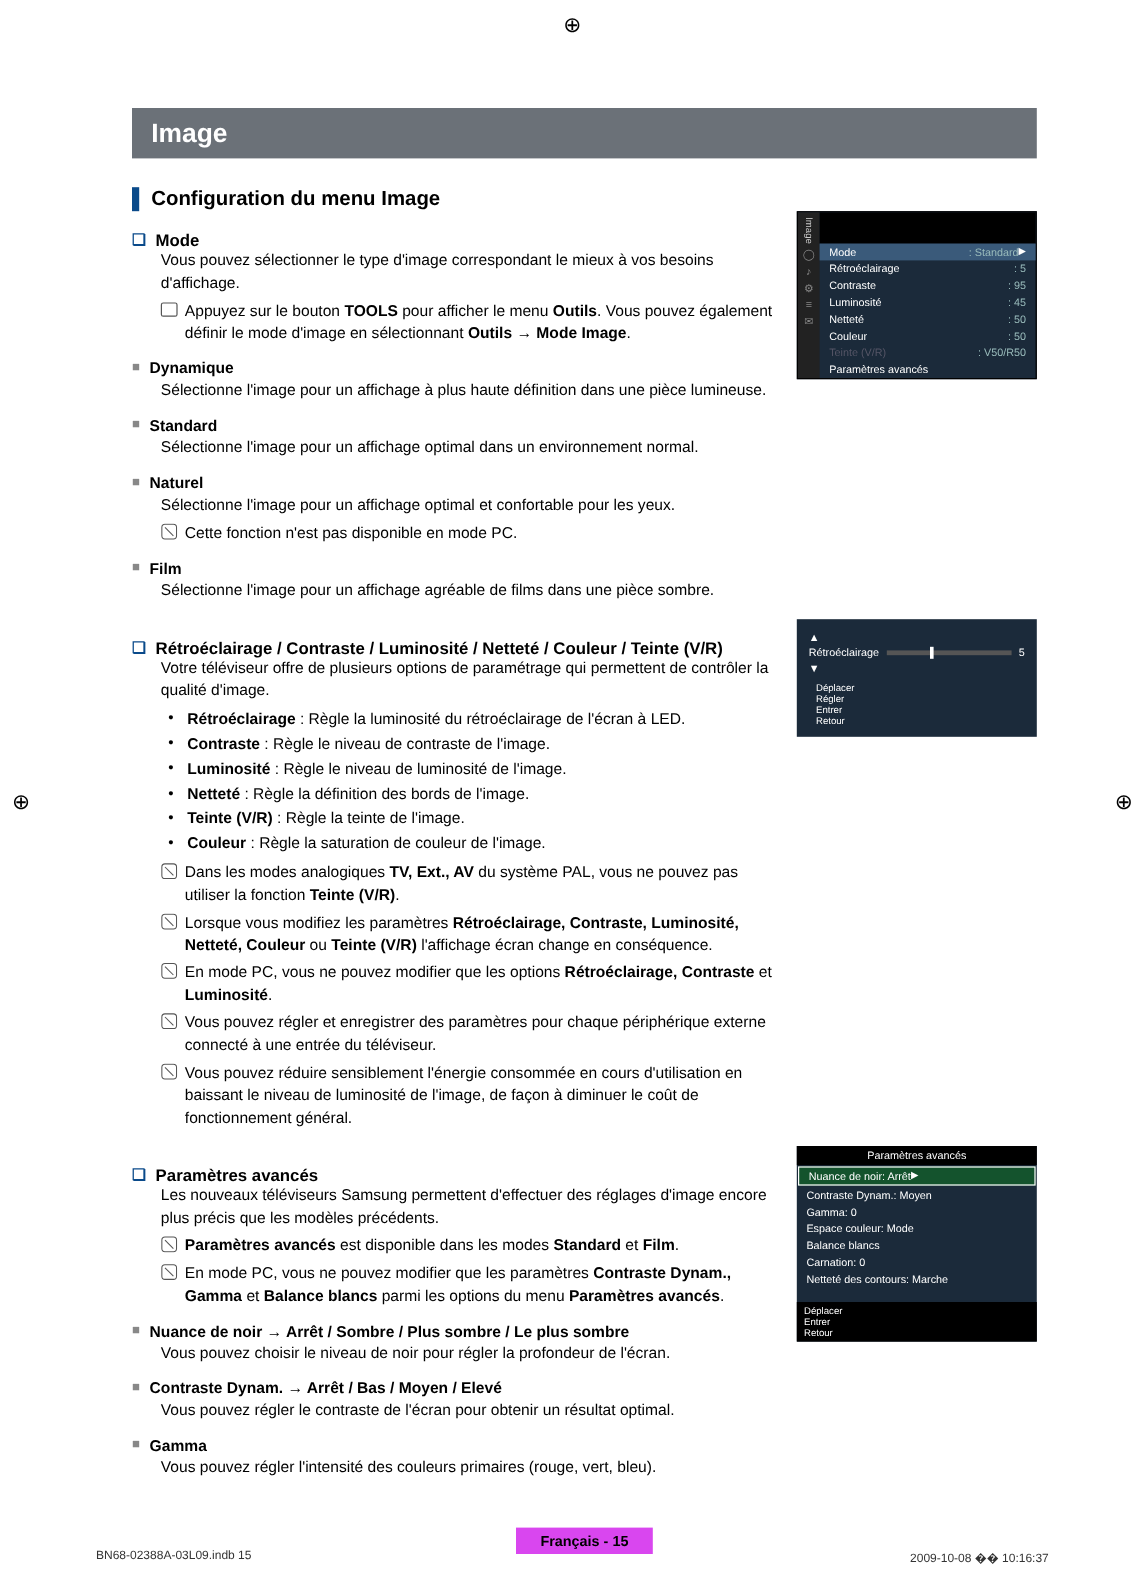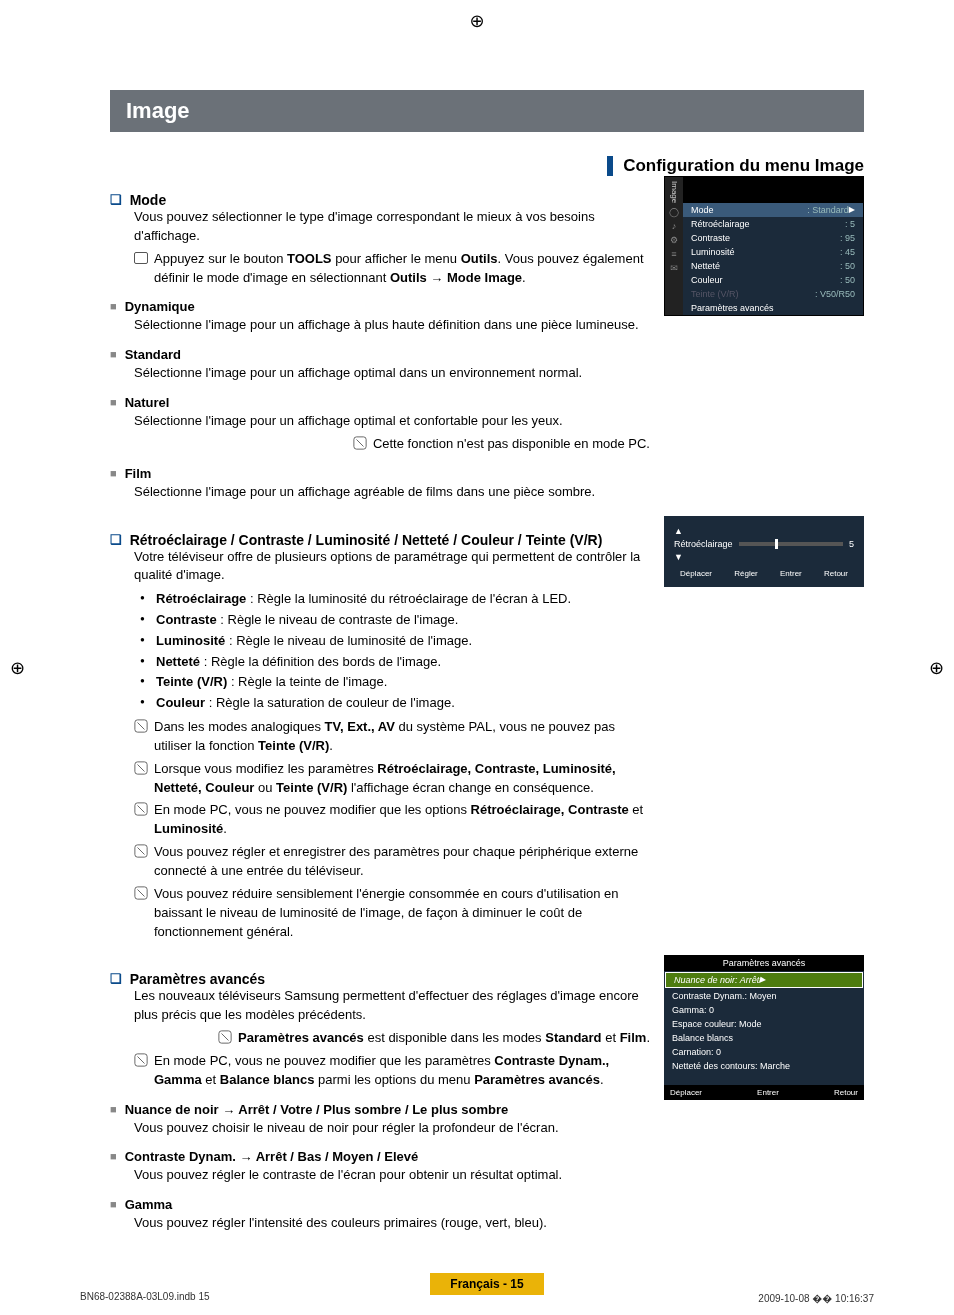--- a/index.html
+++ b/index.html
@@ -2,28 +2,28 @@
 <html><head>
 <meta charset="utf-8">
 <style>
   * { box-sizing: border-box; margin: 0; padding: 0; }
   body { font-family: Arial, Helvetica, sans-serif; font-size: 13px; color: #000; background:#fff; width:954px; margin:0 auto; position:relative; min-height:1315px;}
   .reg-top{position:absolute;top:10px;left:50%;transform:translateX(-50%);font-size:18px;}
   .reg-left{position:absolute;top:50%;left:10px;transform:translateY(-50%);font-size:18px;}
   .reg-right{position:absolute;top:50%;right:10px;transform:translateY(-50%);font-size:18px;}
   .page { padding: 90px 90px 40px 110px; }
   .title-bar { background:#6b7178; color:#fff; padding:8px 16px; font-size:22px; font-weight:bold; }
-  .section-heading { margin-top:24px; display:flex; align-items:center; gap:10px;justify-content:flex-end; }
+  .section-heading { margin-top:24px; display:flex; align-items:center; gap:10px; }
   .section-heading .bar { width:6px; height:20px; background:#0a4a8a; }
   .section-heading h2 { font-size:17px; font-weight:bold; color:#000;}
   .sub-q { margin-top:16px; display:flex; gap:8px; }
   .sub-q .q { color:#0a4a8a; font-weight:bold; font-size:13px;}
   .sub-q .q-title { font-weight:bold; font-size:14px;}
   .body-text { margin-left:24px; margin-top:0; line-height:1.45;}
-  .icon-line { display:flex; gap:6px; margin-left:24px; margin-top:4px; line-height:1.45;justify-content:flex-end;}
+  .icon-line { display:flex; gap:6px; margin-left:24px; margin-top:4px; line-height:1.45;}
   .icon { width:14px; height:12px; border:1px solid #555; border-radius:2px; flex-shrink:0; margin-top:2px;}
   .icon-note { flex-shrink:0; margin-top:1px;}
   .sub-item { margin-top:12px; margin-left:0; display:flex; gap:8px;}
   .sub-item .sq { color:#888; font-size:11px; margin-top:1px;}
   .sub-item .sq-title { font-weight:bold;}
   .sub-desc { margin-left:24px; margin-top:2px; line-height:1.45;}
   ul.bullets { list-style:none; margin-left:24px; margin-top:4px;}
   ul.bullets li { position:relative; padding-left:22px; line-height:1.6;}
   ul.bullets li::before{content:"●"; position:absolute; left:6px; font-size:8px; top:3px;}
   .note-svg{width:14px;height:14px;}
@@ -33,31 +33,31 @@
   
   .osd { background:#1b2a3a; color:#fff; font-size:9px; width:200px; border:1px solid #000;}
   .osd .row{display:flex; padding:2px 8px;}
   .osd .hl{background:#3a5a7a;}
   .osd .cat{flex:1;}
   .osd .val{color:#9bb;}
   .osd-side{display:flex;}
   .osd-icons{background:#222;width:18px;display:flex;flex-direction:column;align-items:center;gap:4px;padding:4px 0;font-size:9px;color:#888;}
   .osd-body{flex:1;}
   .osd-top{height:26px;background:#000;}
-  .osd-footer{background:#000;font-size:8px;padding:3px 6px;display:flex;justify-content:space-between;gap:0;}
+  .osd-footer{background:#000;font-size:8px;padding:3px 6px;display:flex;justify-content:flex-end;gap:0;flex-direction:column;}
   .slider-osd{background:#1b2a3a;color:#fff;width:200px;padding:10px 10px 6px;font-size:9px;}
   .slider-osd .label{display:flex;justify-content:space-between;align-items:center;}
   .slider-osd .track{height:4px;background:#555;position:relative;margin:6px 0;flex:1;}
   .slider-osd .thumb{position:absolute;top:-3px;width:3px;height:10px;background:#fff;}
   .adv-osd{background:#1b2a3a;color:#fff;width:200px;font-size:9px;}
   .adv-osd .hdr{background:#000;text-align:center;padding:3px 0;font-size:9px;}
   .adv-osd .row{display:flex;padding:2px 8px;}
-  .adv-osd .row.hl{background:#4d7c0f;border:1px solid #fff;margin:1px;font-style:italic;}
+  .adv-osd .row.hl{background:#14532d;border:1px solid #fff;margin:1px;}
   .page-num-box{margin-top:40px;text-align:center;}
-  .page-num{display:inline-block;background:#eab308;padding:4px 20px;font-weight:bold;font-size:12px;}
+  .page-num{display:inline-block;background:#d946ef;padding:4px 20px;font-weight:bold;font-size:12px;}
   .footer-line{display:flex;justify-content:space-between;font-size:10px;color:#333;padding:0 80px 20px; position:absolute; bottom:10px; left:0; right:0;}
   b{font-weight:bold;}
   .arrow{font-size:8px;}
 </style>
 </head>
 <body>
 
 <span class="reg-top">⊕</span>
 
 <span class="reg-left">⊕</span>
@@ -265,21 +265,21 @@
       <div class="icon-line">
         <svg class="note-svg icon-note" viewBox="0 0 16 16">
             <rect x="1" y="1" width="14" height="14" rx="3" fill="none" stroke="#555"></rect>
             <line x1="4" y1="4" x2="12" y2="12" stroke="#555"></line>
           </svg>
         <span>En mode PC, vous ne pouvez modifier que les paramètres <b>Contraste Dynam., Gamma</b> et <b>Balance blancs</b> parmi les options du menu <b>Paramètres avancés</b>.</span>
       </div>
 
       <div class="sub-item">
         <span class="sq">■</span>
-        <span class="sq-title">Nuance de noir → Arrêt / Votre / Plus sombre / Le plus sombre</span>
+        <span class="sq-title">Nuance de noir → Arrêt / Sombre / Plus sombre / Le plus sombre</span>
       </div>
       <div class="sub-desc">Vous pouvez choisir le niveau de noir pour régler la profondeur de l'écran.</div>
 
       <div class="sub-item">
         <span class="sq">■</span>
         <span class="sq-title">Contraste Dynam. → Arrêt / Bas / Moyen / Elevé</span>
       </div>
       <div class="sub-desc">Vous pouvez régler le contraste de l'écran pour obtenir un résultat optimal.</div>
 
       <div class="sub-item">

